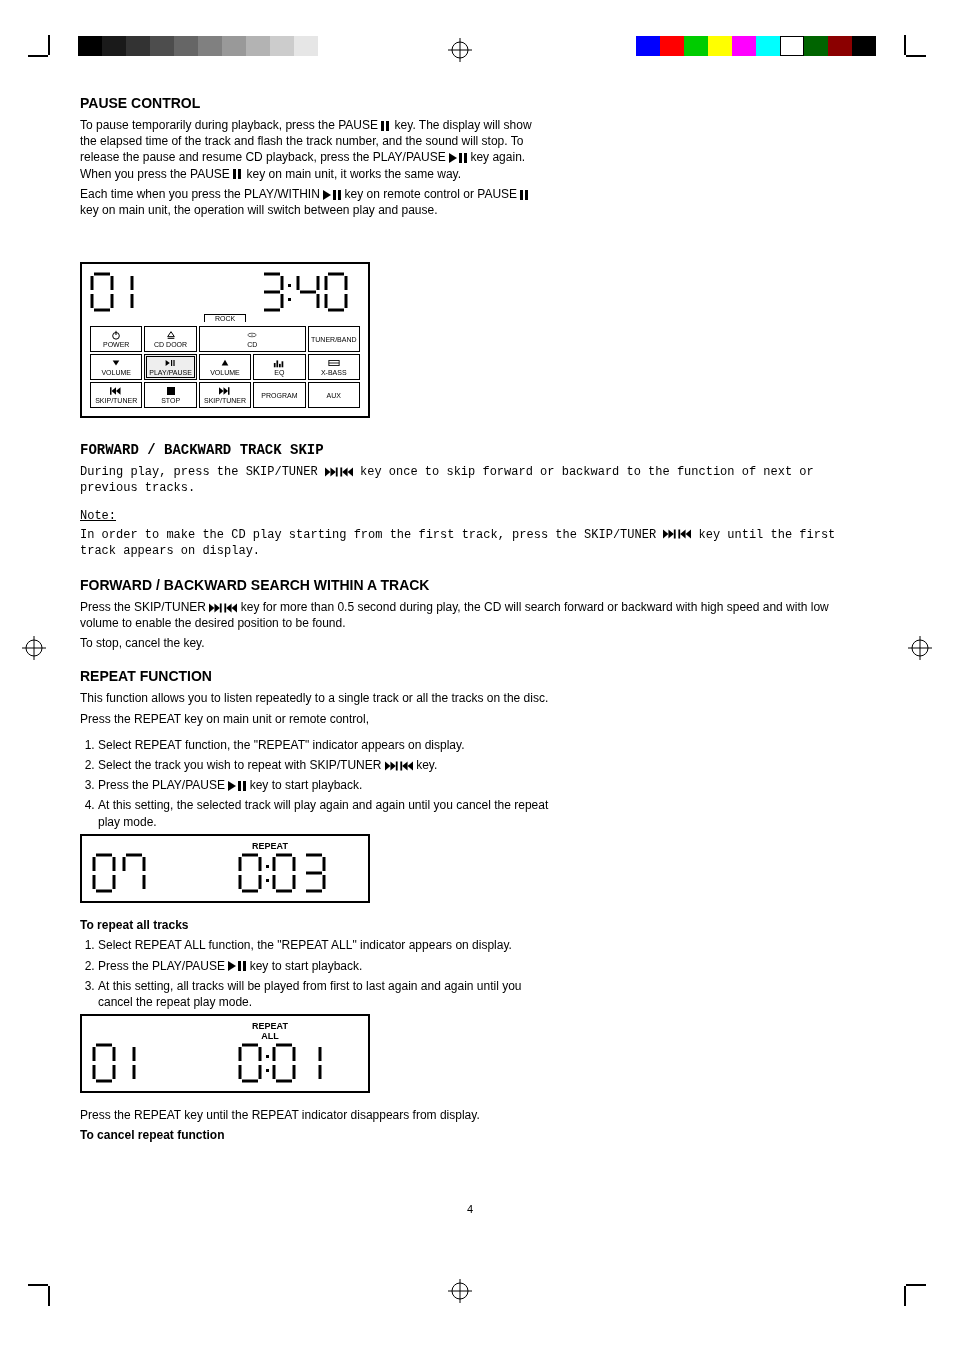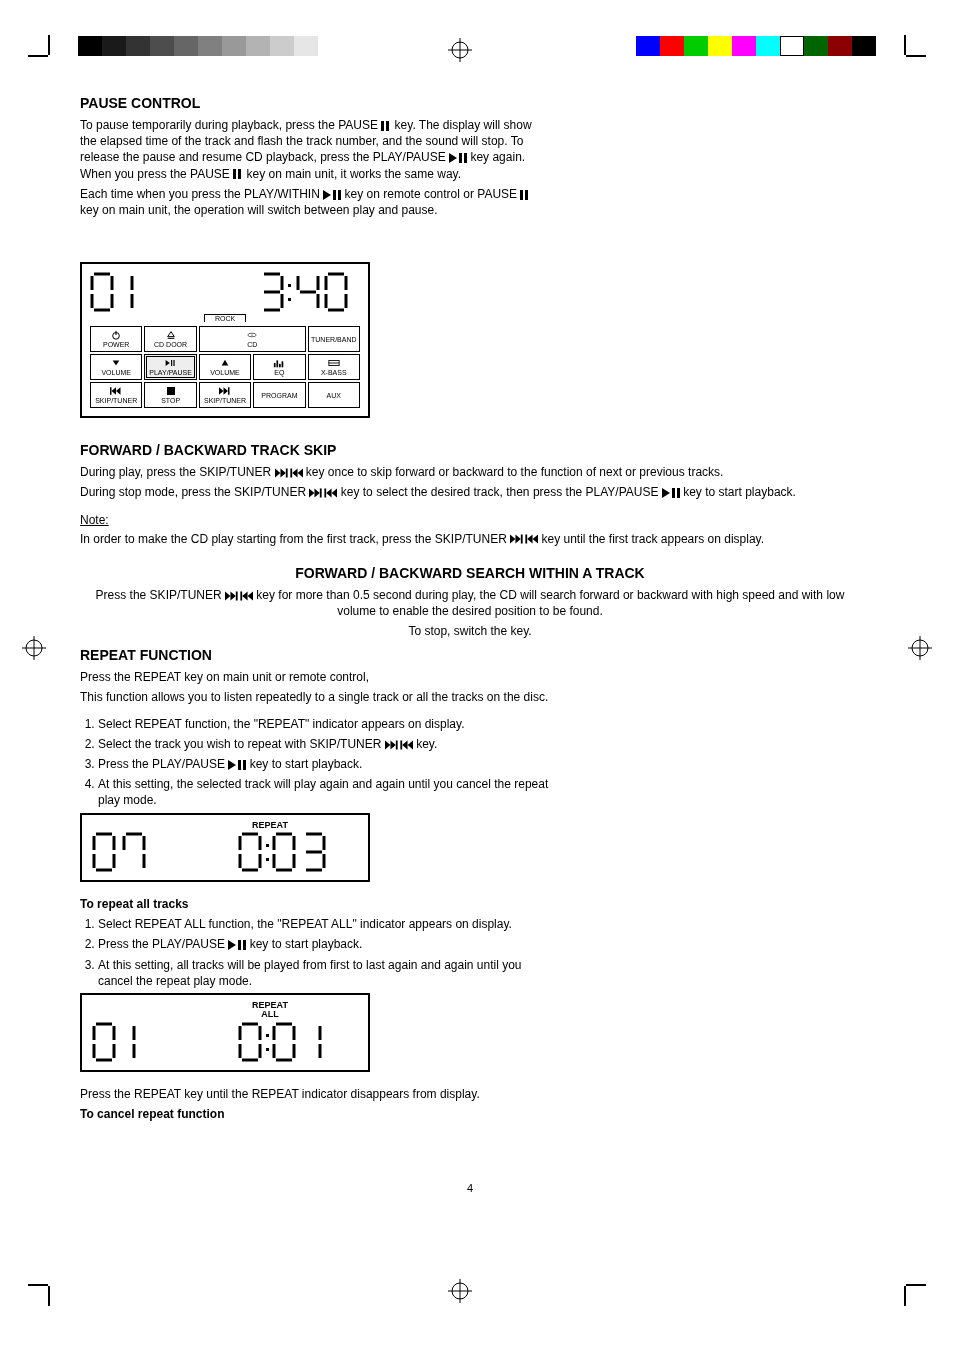--- a/index.html
+++ b/index.html
@@ -365,66 +365,55 @@
               <span>PROGRAM</span>
             </div>
           <div class="btn">
               <span>AUX</span>
             </div>
         </div>
       </div>
     </div>
   </div>
 
-  <div style="margin-top:18px;">
+  <div style="margin-top:18px;font-family:Liberation Mono, monospace;">
     <h2>FORWARD / BACKWARD TRACK SKIP</h2>
     <p>
       <span>During play, press the SKIP/TUNER </span>
       <span class="icon icon-skip"><svg viewBox="0 0 31 10">
             <use href="#sym-skip"></use>
           </svg></span>
       <span> key once to skip forward or backward to the function of next or previous tracks.</span>
-    </p>
-    <p>
-      <span>During stop mode, press the SKIP/TUNER </span>
-      <span class="icon icon-skip"><svg viewBox="0 0 31 10">
-            <use href="#sym-skip"></use>
-          </svg></span>
-      <span> key to select the desired track, then press the PLAY/PAUSE   </span>
-      <span class="icon icon-playpause"><svg viewBox="0 0 18 10">
-            <use href="#sym-playpause"></use>
-          </svg></span>
-      <span> key to start playback.</span>
     </p>
     <span class="note-label">Note:</span>
     <p>
       <span>In order to make the CD play starting from the first track, press the SKIP/TUNER </span>
       <span class="icon icon-skip"><svg viewBox="0 0 31 10">
             <use href="#sym-skip"></use>
           </svg></span>
       <span> key until the first track appears on display.</span>
     </p>
   </div>
 
-  <div style="margin-top:18px;text-align:center;">
+  <div style="margin-top:18px;">
     <h2>FORWARD / BACKWARD SEARCH WITHIN A TRACK</h2>
     <p>
       <span>Press the SKIP/TUNER </span>
       <span class="icon icon-skip"><svg viewBox="0 0 31 10">
             <use href="#sym-skip"></use>
           </svg></span>
       <span> key for more than 0.5 second during play, the CD will search forward or backward with high speed and with low volume to enable the desired position to be found.</span>
     </p>
-    <p>To stop, switch the key.</p>
+    <p>To stop, cancel the key.</p>
   </div>
 
-  <div style="margin-top:8px;">
+  <div style="margin-top:17px;">
     <h2>REPEAT FUNCTION</h2>
+    <p>This function allows you to listen repeatedly to a single track or all the tracks on the disc.</p>
     <p>Press the REPEAT key on main unit or remote control,</p>
-    <p>This function allows you to listen repeatedly to a single track or all the tracks on the disc.</p>
 
     <div class="row" style="margin-top:10px;">
       <div class="col-left">
         <ol>
           <li><span>Select REPEAT function, the "REPEAT" indicator appears on display.</span></li>
           <li>
             <span>Select the track you wish to repeat with SKIP/TUNER </span>
             <span class="icon icon-skip"><svg viewBox="0 0 31 10">
                   <use href="#sym-skip"></use>
                 </svg></span>

